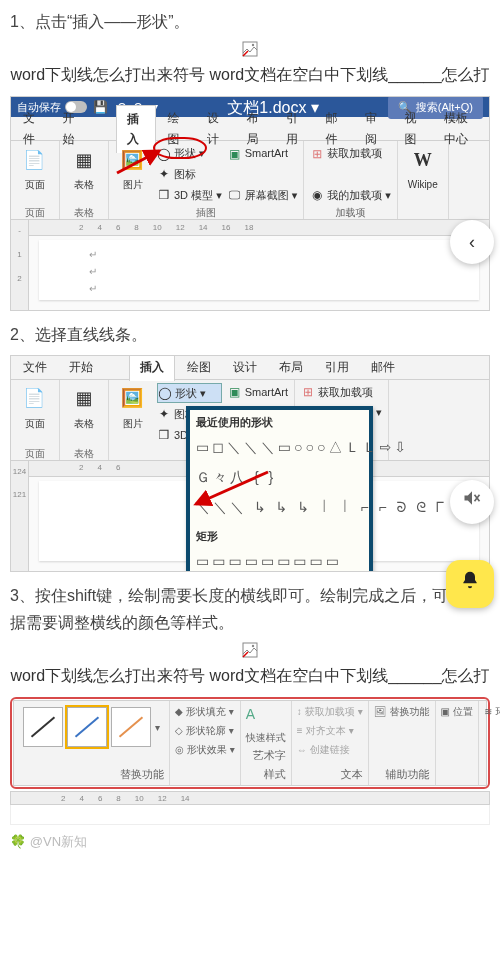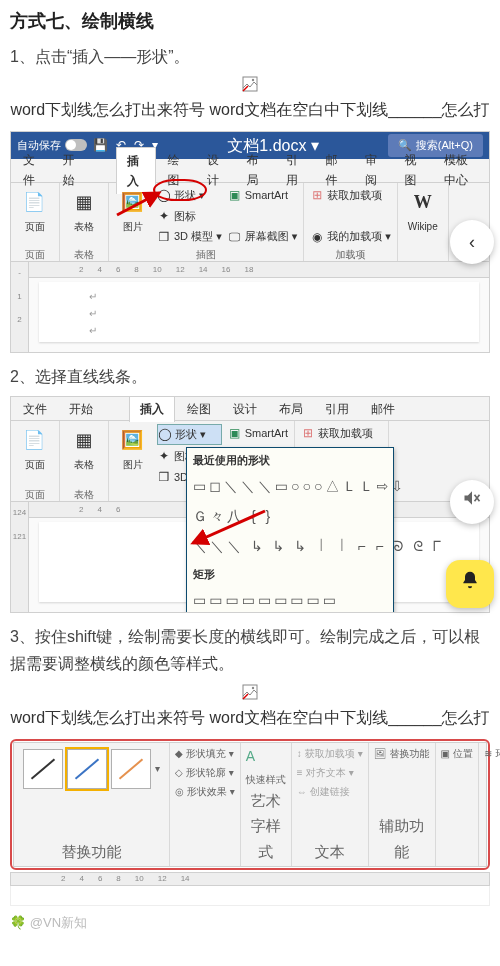--- a/index.html
+++ b/index.html
@@ -36,21 +36,21 @@
   }
   .shot {
     border: 1px solid #d0d0d0;
     margin: 4px 0 10px 0;
     font-size: 11px;
     overflow: hidden;
     position: relative;
   }
   
   .wtitle {
-    height: 27px;
+    height: 20px;
     background: #2b579a;
     color: #fff;
     display: flex;
     align-items: center;
     gap: 6px;
     padding: 0 6px;
   }
   .wtitle .autosave { font-size: 11px; display: flex; align-items: center; gap: 4px; }
   .toggle {
     width: 22px; height: 12px; border-radius: 6px; background: #bfbfbf; position: relative;
@@ -140,23 +140,23 @@
     background: #fff;
     box-shadow: 0 1px 2px rgba(0,0,0,0.15);
     padding: 6px 50px;
     font-size: 10px; color: #999;
   }
   .page .mark { display: block; }
   
   .shapes-panel {
     position: absolute;
     left: 175px; top: 50px;
-    width: 208px;
+    width: 187px;
     background: #fdfdf7;
-    border: 1px solid #0c4a6e;
+    border: 4px solid #0c4a6e;
     box-shadow: 1px 2px 4px rgba(0,0,0,0.25);
     font-size: 11px;
     z-index: 5;
   }
   .shapes-panel .sec-title {
     padding: 3px 6px; font-weight: 600; color: #333; font-size: 11px;
   }
   .shape-row {
     padding: 2px 22px 4px 6px;
     letter-spacing: 3px;
@@ -197,21 +197,21 @@
   .d-blue  { background: #3b74c4; }
   .d-orange{ background: #e5914e; }
   .rg3 {
     border-right: 1px solid #d9d9d9;
     padding: 2px 5px;
     display: flex; flex-direction: column; justify-content: space-between;
     color: #666;
   }
   .rg3 .rlines { display: flex; flex-direction: column; gap: 2px; }
   .rg3 .rlines .ln { display: flex; align-items: center; gap: 3px; font-size: 10px; white-space: nowrap; }
-  .rg3 .gl { font-size: 15px; color: #666; text-align: center; }
+  .rg3 .gl { font-size: 11px; color: #666; text-align: right; }
   .ruler3 {
     height: 14px; background: #eee; border: 1px solid #d0d0d0;
     display: flex; gap: 14px; align-items: center; padding-left: 50px;
     font-size: 8px; color: #888;
   }
   
   .floaters {
     position: fixed;
     right: 6px;
     top: 220px;
@@ -235,21 +235,20 @@
     color: #bbb;
     font-size: 13px;
     margin: 4px 0 8px 0;
   }
 </style>
 </head>
 <body>
 
 <div class="content">
 
-  <h3>方式七、绘制横线</h3>
 
   <p class="step">1、点击“插入——形状”。</p>
 
   <div class="img-caption">
     <span class="broken-icon">
       <svg width="16" height="16" viewBox="0 0 16 16">
           <rect x="1" y="1" width="14" height="14" fill="none" stroke="#888"></rect>
           <path d="M1 12 L5 8 L8 11 L12 6 L15 9" fill="none" stroke="#888"></path>
           <circle cx="11" cy="4" r="1.2" fill="#888"></circle>
           <line x1="1" y1="15" x2="6" y2="10" stroke="#d00" stroke-width="1.4"></line>

